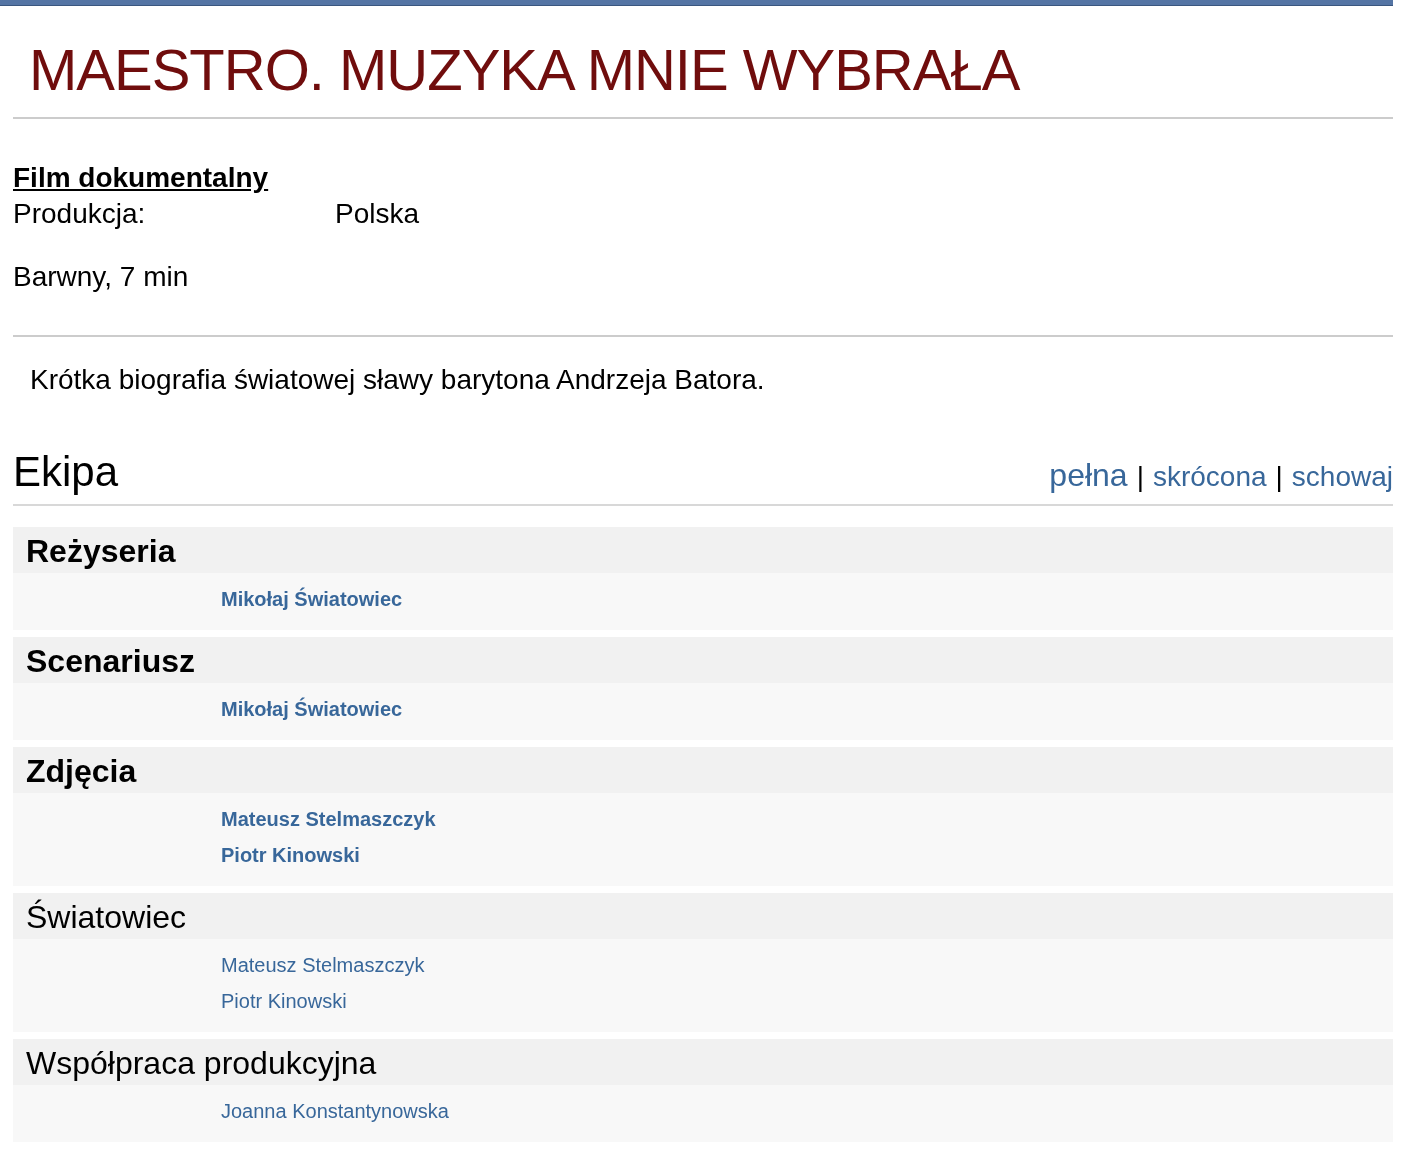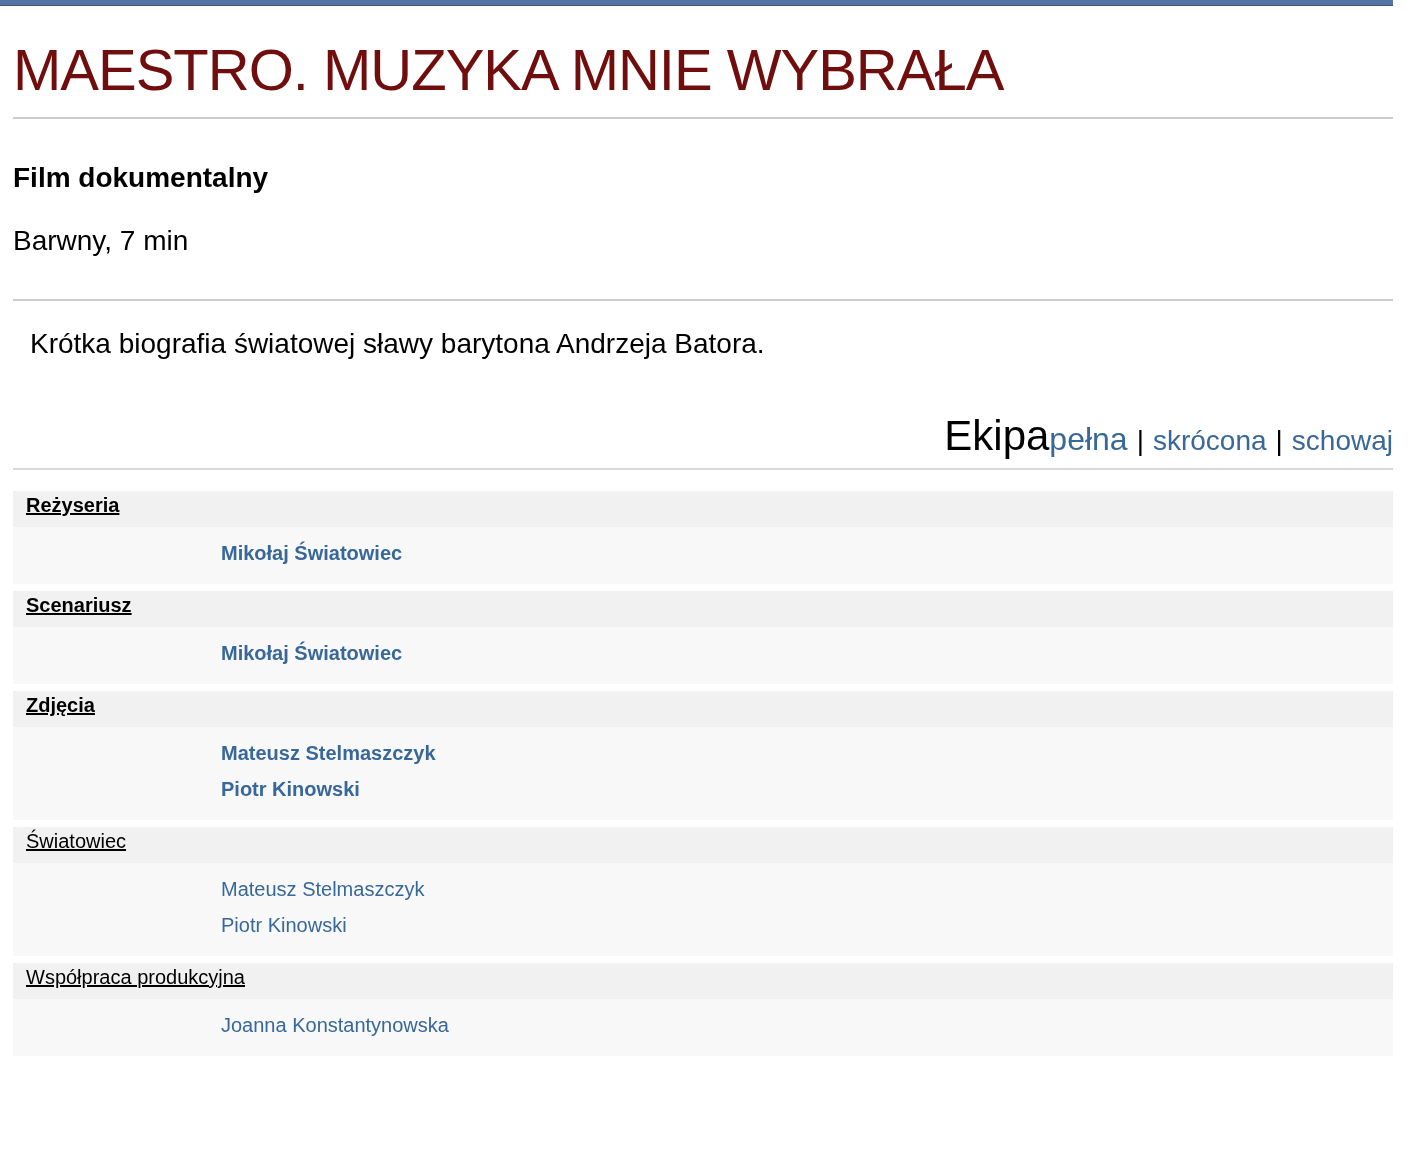--- a/index.html
+++ b/index.html
@@ -22,46 +22,46 @@
   .topbar {
     width: 1393px; height: 6px;
     background: var(--topbar-bg);
     border-bottom: 1px solid var(--topbar-border);
   }
   .content {
     width: 1380px;
     margin-left: 13px;
   }
   h1.page-title {
-    margin: 34px 0 16px 0;
+    margin: 34px 0 16px 16px;
     font-size: 58px;
     font-weight: normal;
     letter-spacing: -1px;
     line-height: 1.05;
     color: var(--title-color);
   }
   .rule {
     border: 0; height: 0; margin: 0;
     border-top: 2px solid var(--rule-color);
   }
   .film-info { margin-top: 41px; font-size: 28px; }
-  .film-type { font-weight: bold; line-height: 36px; }
+  .film-type { font-weight: bold; line-height: 36px; text-decoration: underline; }
   .info-row { line-height: 36px; }
   .info-label { display: inline-block; width: 322px; }
   .film-tech { margin-top: 27px; line-height: 36px; }
   .rule-2 { margin-top: 40px; }
   .description {
     margin: 25px 0 0 17px;
     font-size: 28px;
     line-height: 36px;
   }
   .crew-header {
     margin-top: 53px;
     display: flex;
-    justify-content: flex-end;
+    justify-content: space-between;
     align-items: baseline;
     border-bottom: 2px solid #d8d8d8;
     padding-bottom: 10px;
   }
   h2.crew-heading {
     margin: 0;
     font-size: 42px;
     font-weight: normal;
     line-height: 1;
   }
@@ -70,24 +70,23 @@
     color: var(--link-color);
     text-decoration: none;
     cursor: pointer;
   }
   .view-link.active { font-weight: normal; font-size: 32px; }
   .view-sep { color: #000; padding: 0 9px; font-size: 28px; }
   .crew-table { margin-top: 21px; }
   .crew-section { background: var(--people-bg); margin-bottom: 7px; }
   .crew-role {
     background: var(--role-bg);
-    font-size: 20px;
+    font-size: 32px;
     line-height: 28px;
-    padding: 0 0 8px 13px;
-    text-decoration: underline;
+    padding: 10px 0 8px 13px;
   }
   .crew-people { padding: 8px 0 13px 208px; }
   .crew-person {
     display: block;
     font-size: 20px;
     line-height: 36px;
     color: var(--link-color);
     text-decoration: none;
     cursor: pointer;
   }
@@ -100,20 +99,23 @@
 <div class="viewport">
   <div class="topbar"></div>
 
   <div class="content">
 
     <h1 class="page-title">MAESTRO. MUZYKA MNIE WYBRAŁA</h1>
     <hr class="rule rule-1">
 
     <div class="film-info">
       <div class="film-type">Film dokumentalny</div>
+      <div class="info-row">
+        <span class="info-label">Produkcja:</span><span class="info-value">Polska</span>
+      </div>
       <div class="film-tech">Barwny, 7 min</div>
     </div>
 
     <hr class="rule rule-2">
 
     <p class="description">Krótka biografia światowej sławy barytona Andrzeja Batora.</p>
 
     <div class="crew-header">
       <h2 class="crew-heading">Ekipa</h2>
       <div class="view-options">

